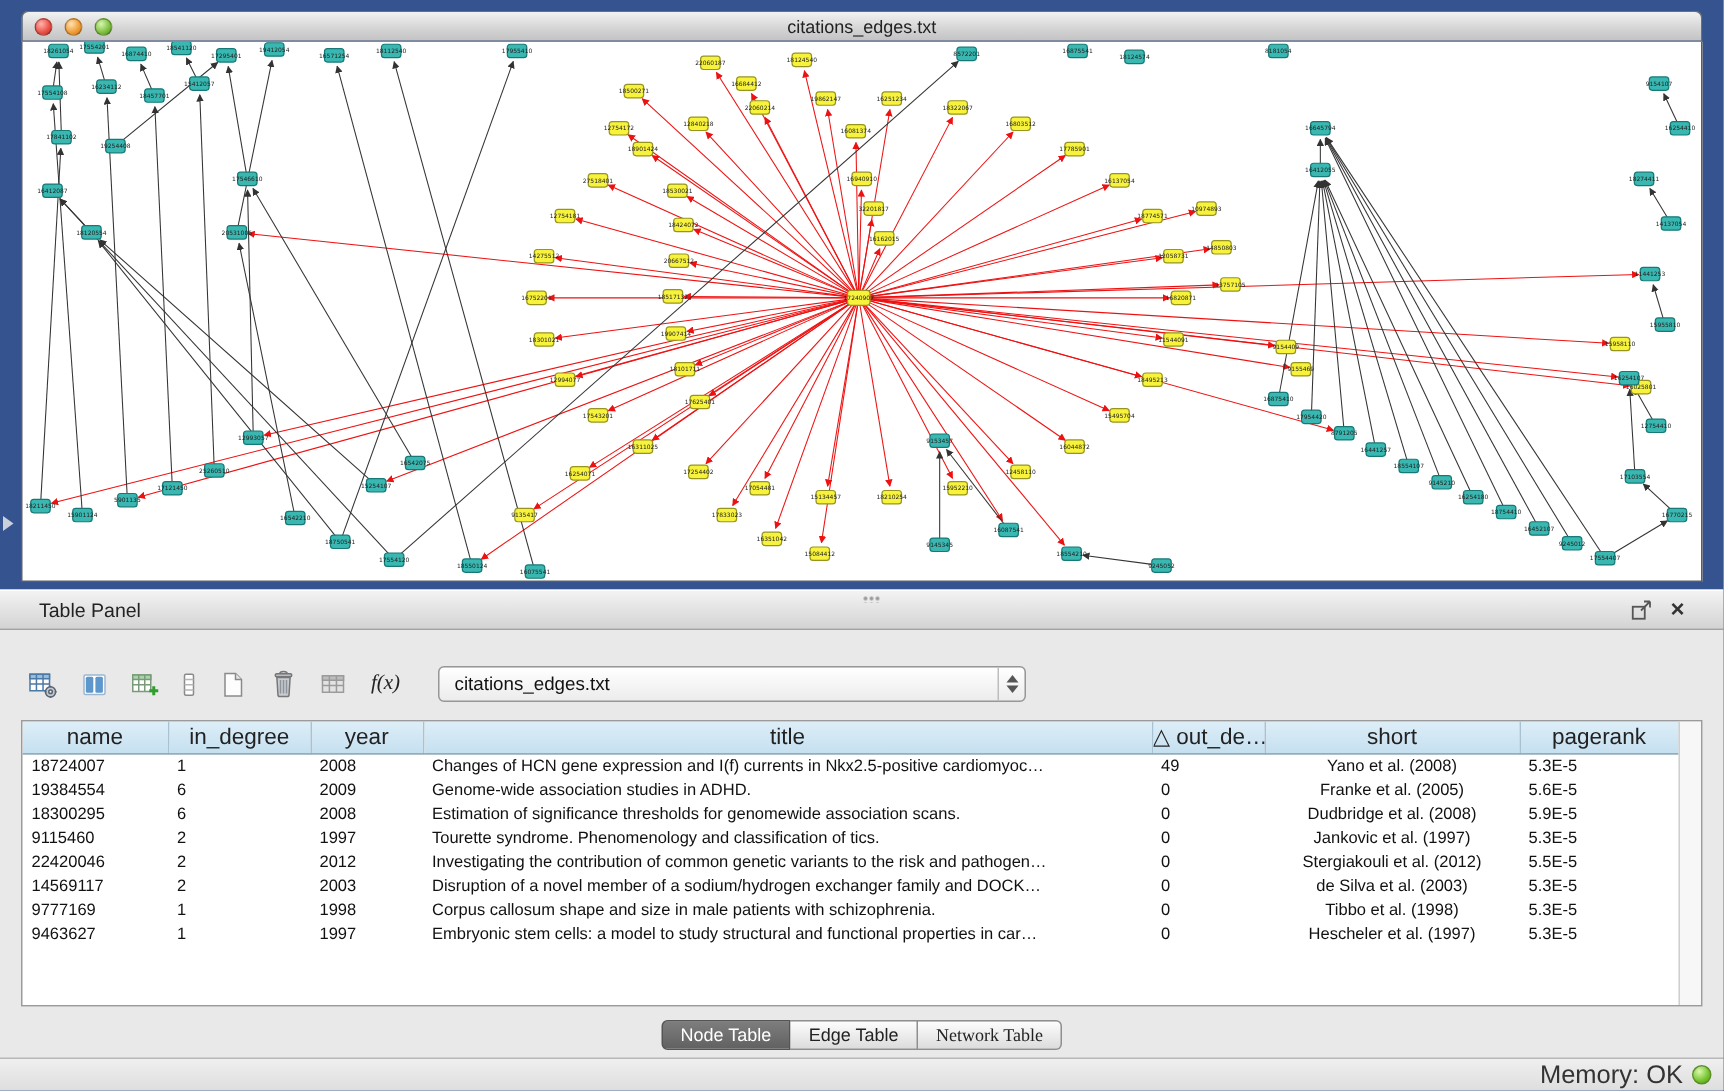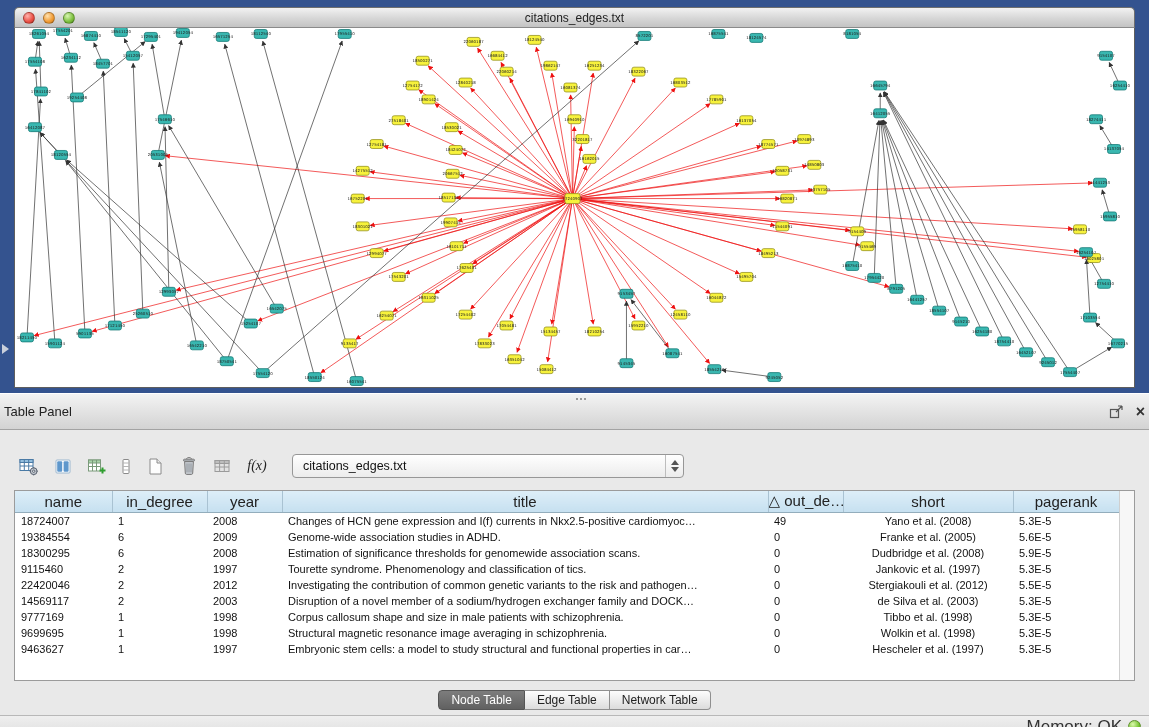--- a/index.html
+++ b/index.html
@@ -32,24 +32,24 @@
   #net-svg { width: 100%; height: 100%; display: block; }
   .netlabel { font: 4px "DejaVu Sans", sans-serif; }
   .collapse-arrow {
     position: absolute; left: 2px; top: 344px; width: 0; height: 0;
     border-top: 5px solid transparent; border-bottom: 5px solid transparent;
     border-left: 7px solid #c9cfdb;
   }
 
   
   .panel-header {
-    height: 37px; flex: none; position: relative;
+    height: 27px; flex: none; position: relative;
     background: linear-gradient(#f3f3f3, #d3d3d3);
     border-top: 1px solid #fff; border-bottom: 1px solid #a3a3a3;
-    display: flex; align-items: center; padding: 0 4px;
+    display: flex; align-items: center; padding: 0 26px;
   }
   .panel-title { font-size: 13px; color: #222; }
   .grip { position: absolute; left: 50%; top: 3px; width: 12px; height: 5px;
     background: radial-gradient(circle, #9a9a9a 1px, transparent 1.5px); background-size: 4px 4px; }
   .ph-actions { margin-left: auto; display: flex; align-items: center; gap: 12px; }
   .float-btn { display: inline-flex; cursor: default; }
   .close-btn { font-size: 16px; font-weight: bold; color: #333; line-height: 14px; cursor: default; }
 
   .toolbar {
     height: 58px; flex: none; background: #e9e9e9;
@@ -92,21 +92,21 @@
 
   .tabs-row { height: 30px; flex: none; background: #e9e9e9;
     display: flex; align-items: center; justify-content: center; }
   .tab {
     height: 20px; padding: 0 12px; font-size: 12px; color: #222;
     background: linear-gradient(#fdfdfd, #dcdcdc);
     border: 1px solid #8f8f8f; border-left-width: 0;
     display: inline-flex; align-items: center;
   }
   .tab:first-child { border-radius: 4px 0 0 4px; border-left-width: 1px; }
-  .tab:last-child { border-radius: 0 4px 4px 0; }
+  .tab:last-child { border-radius: 0 4px 4px 0; font-family: Liberation Serif, serif; }
   .tab.active { background: linear-gradient(#7d7d7d, #616161); color: #fff; border-color: #555; }
 
   .status-bar { height: 22px; flex: none;
     background: linear-gradient(#efefef, #dedede); border-top: 1px solid #b8b8b8;
     display: flex; align-items: center; justify-content: flex-end; gap: 6px; padding-right: 8px; }
   .mem-label { font-size: 17px; color: #333; }
   .mem-dot { width: 13px; height: 13px; border-radius: 50%; border: 1px solid #5d8f2b;
     background: radial-gradient(circle at 35% 30%, #dcf8ad, #74c42e 60%, #4f9a1f); }
 </style>
 </head>
@@ -913,29 +913,20 @@
             <tr>
               <td class="col-name">9777169</td>
               <td class="col-in_degree">1</td>
               <td class="col-year">1998</td>
               <td class="col-title">Corpus callosum shape and size in male patients with schizophrenia.</td>
               <td class="col-out_degree">0</td>
               <td class="col-short">Tibbo et al. (1998)</td>
               <td class="col-pagerank">5.3E-5</td>
             </tr>
             <tr>
-              <td class="col-name">9699695</td>
-              <td class="col-in_degree">1</td>
-              <td class="col-year">1998</td>
-              <td class="col-title">Structural magnetic resonance image averaging in schizophrenia.</td>
-              <td class="col-out_degree">0</td>
-              <td class="col-short">Wolkin et al. (1998)</td>
-              <td class="col-pagerank">5.3E-5</td>
-            </tr>
-            <tr>
               <td class="col-name">9463627</td>
               <td class="col-in_degree">1</td>
               <td class="col-year">1997</td>
               <td class="col-title">Embryonic stem cells: a model to study structural and functional properties in car…</td>
               <td class="col-out_degree">0</td>
               <td class="col-short">Hescheler et al. (1997)</td>
               <td class="col-pagerank">5.3E-5</td>
             </tr>
           </tbody>
       </table>

